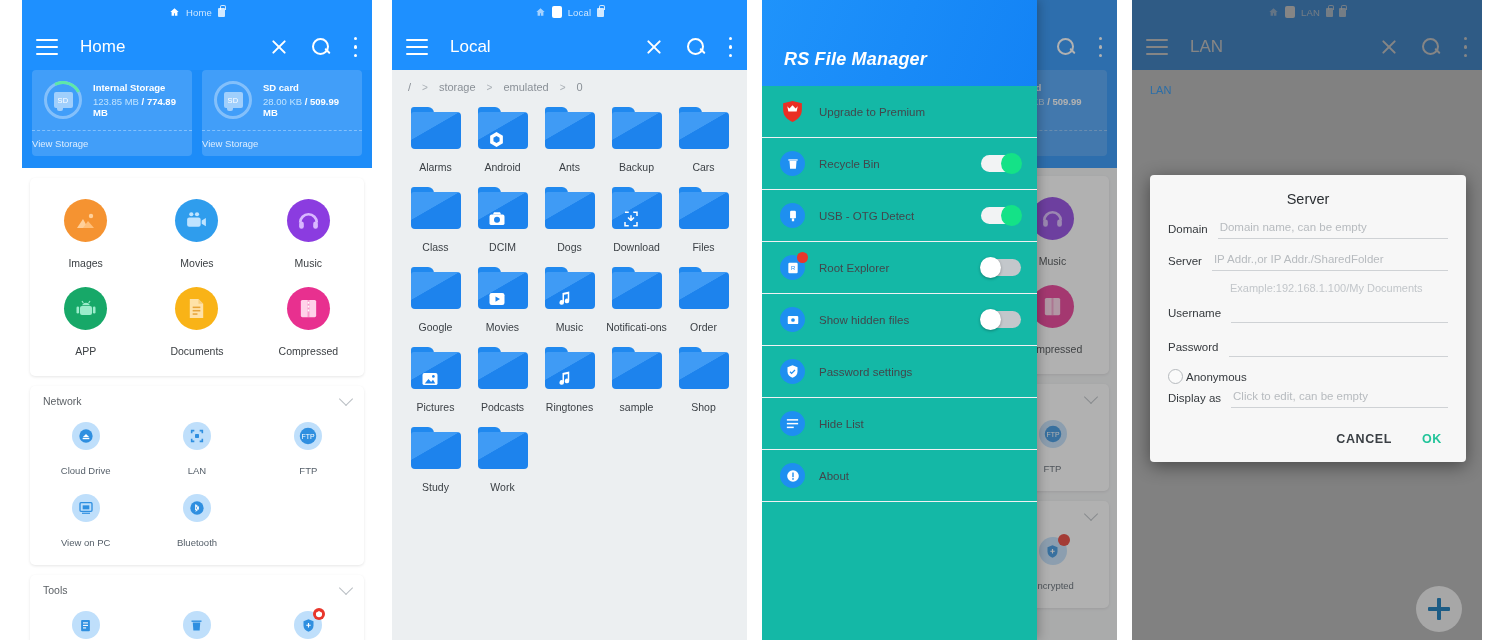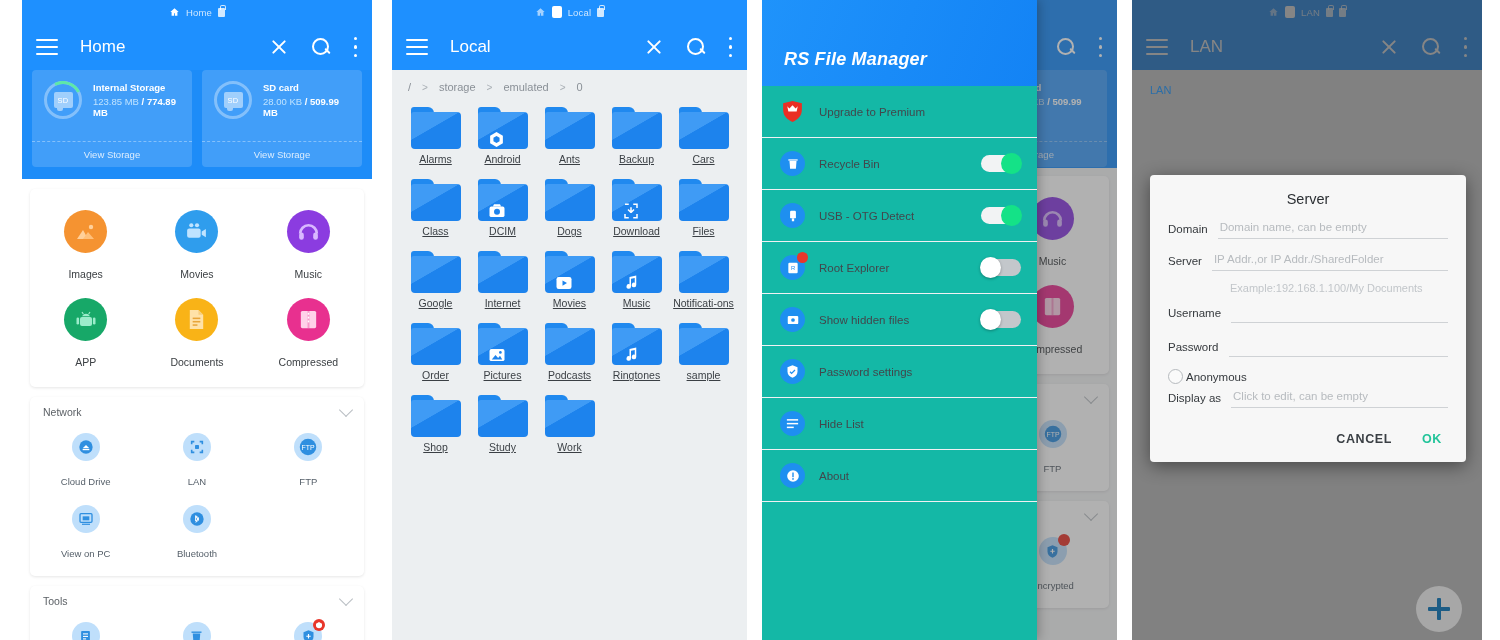--- a/index.html
+++ b/index.html
@@ -51,22 +51,22 @@
   .ring.used:before{content:"";position:absolute;inset:-3px;border-radius:50%;
      border:3px solid transparent;border-top-color:#5ee8a8;transform:rotate(18deg);}
   .sdchip{width:19px;height:16px;background:rgba(255,255,255,.5);border-radius:2px;
      font-size:7.5px;color:#fff;display:flex;align-items:center;justify-content:center;
      position:relative;letter-spacing:.3px;}
   .sdchip:after{content:"";position:absolute;left:3px;bottom:-3px;width:6px;height:3px;
      background:rgba(255,255,255,.5);border-radius:0 0 2px 2px;}
   .sc-name{font-size:9.5px;color:#fff;margin-bottom:3px;font-weight:600;}
   .sc-size{font-size:9.5px;color:#fff;font-weight:600;}
   .sc-size .u{color:#bfe3ff;font-weight:400;}
-  .sc-btn{border-top:1px dashed rgba(255,255,255,.35);text-align:center;font-size:9.5px;
-     color:rgba(255,255,255,.82);padding:7px 0;cursor:pointer;margin-top:11px;}
+  .sc-btn{border-top:1px dashed rgba(255,255,255,.35);text-align:left;font-size:9.5px;
+     color:rgba(255,255,255,.82);padding:7px 0;cursor:pointer;}
 
   .card { background:#fff; border-radius:5px; margin:10px 8px 0; box-shadow:0 1px 3px rgba(0,0,0,.10); }
   .grid3 { display:grid; grid-template-columns:repeat(3,1fr); padding:12px 0 10px; }
   .cell { display:flex; flex-direction:column; align-items:center; gap:15px; padding:9px 0; cursor:pointer;}
   .cell .lbl { font-size:10.5px; color:#3c4044; }
   .bigicon { width:43px;height:43px;border-radius:50%;display:flex;align-items:center;justify-content:center;}
   .sect-head { display:flex; align-items:center; justify-content:space-between;
      padding:9px 13px 2px; font-size:10.5px; color:#5c6166;}
   .chev { width:10px;height:10px;border-right:1.6px solid #b9bec3;border-bottom:1.6px solid #b9bec3;
      transform:rotate(45deg);margin-top:-5px;}
@@ -82,21 +82,21 @@
   .crumbs span { white-space:nowrap; }
   .crumbs .sep { margin:0 11px; color:#a9afb5; font-size:10px; }
   .fgrid { display:grid; grid-template-columns:repeat(5,1fr); row-gap:4px; padding:0 10px; }
   .fcell { display:flex; flex-direction:column; align-items:center; padding:6px 0 4px; cursor:pointer;}
   .folder { width:50px;height:42px;position:relative; }
   .folder .tab{position:absolute;left:0;top:0;width:23px;height:8px;background:#2089ef;border-radius:3px 6px 0 0;}
   .folder .main{position:absolute;left:0;top:5px;width:50px;height:37px;background:#2089ef;border-radius:3px 4px 4px 4px;
      background-image:linear-gradient(150deg,#3f9bf5 0%,#3f9bf5 42%,#1d83ed 43%,#1d83ed 100%);}
   .folder .ov{position:absolute;left:9px;bottom:1px;width:20px;height:18px;
      display:flex;align-items:center;justify-content:center;}
-  .fname{font-size:10.5px;color:#3a3f44;margin-top:4px;text-align:center;line-height:1.15;max-width:66px;text-decoration:underline;}
+  .fname{font-size:10.5px;color:#3a3f44;margin-top:12px;text-align:center;line-height:1.15;max-width:66px;}
 
   
   #p3 .scrim { position:absolute; inset:0; }
   .drawer { position:absolute; left:0; top:0; width:275px; height:640px; background:#14b8a6;
      box-shadow:2px 0 10px rgba(0,0,0,.25); z-index:3; }
   .dhead { height:86px; background:linear-gradient(110deg,#1f93fb,#1383f5);
      display:flex; align-items:flex-end; padding:0 0 16px 22px; }
   .dhead .t { font-size:18px; color:#fff; font-style:italic; font-weight:600; letter-spacing:.2px;}
   .ditem { display:flex; align-items:center; height:52px; padding:0 16px 0 18px; cursor:pointer;
      border-bottom:1px solid #f0f1f3; gap:14px;}
@@ -501,27 +501,20 @@
             <div class="folder">
               <div class="tab"></div>
               <div class="main"></div>
             </div>
             <div class="fname">Google</div>
           </div>
           <div class="fcell">
             <div class="folder">
               <div class="tab"></div>
               <div class="main"></div>
-            </div>
-            <div class="fname">Internet</div>
-          </div>
-          <div class="fcell">
-            <div class="folder">
-              <div class="tab"></div>
-              <div class="main"></div>
               <div class="ov">
                 <svg width="18" height="18" viewBox="0 0 24 24">
                   <rect x="2" y="4" width="20" height="16" rx="3" fill="#fff"></rect>
                   <path fill="#1d83ed" d="M10 8.5l6 3.5-6 3.5z"></path>
                 </svg>
               </div>
             </div>
             <div class="fname">Movies</div>
           </div>
           <div class="fcell">

